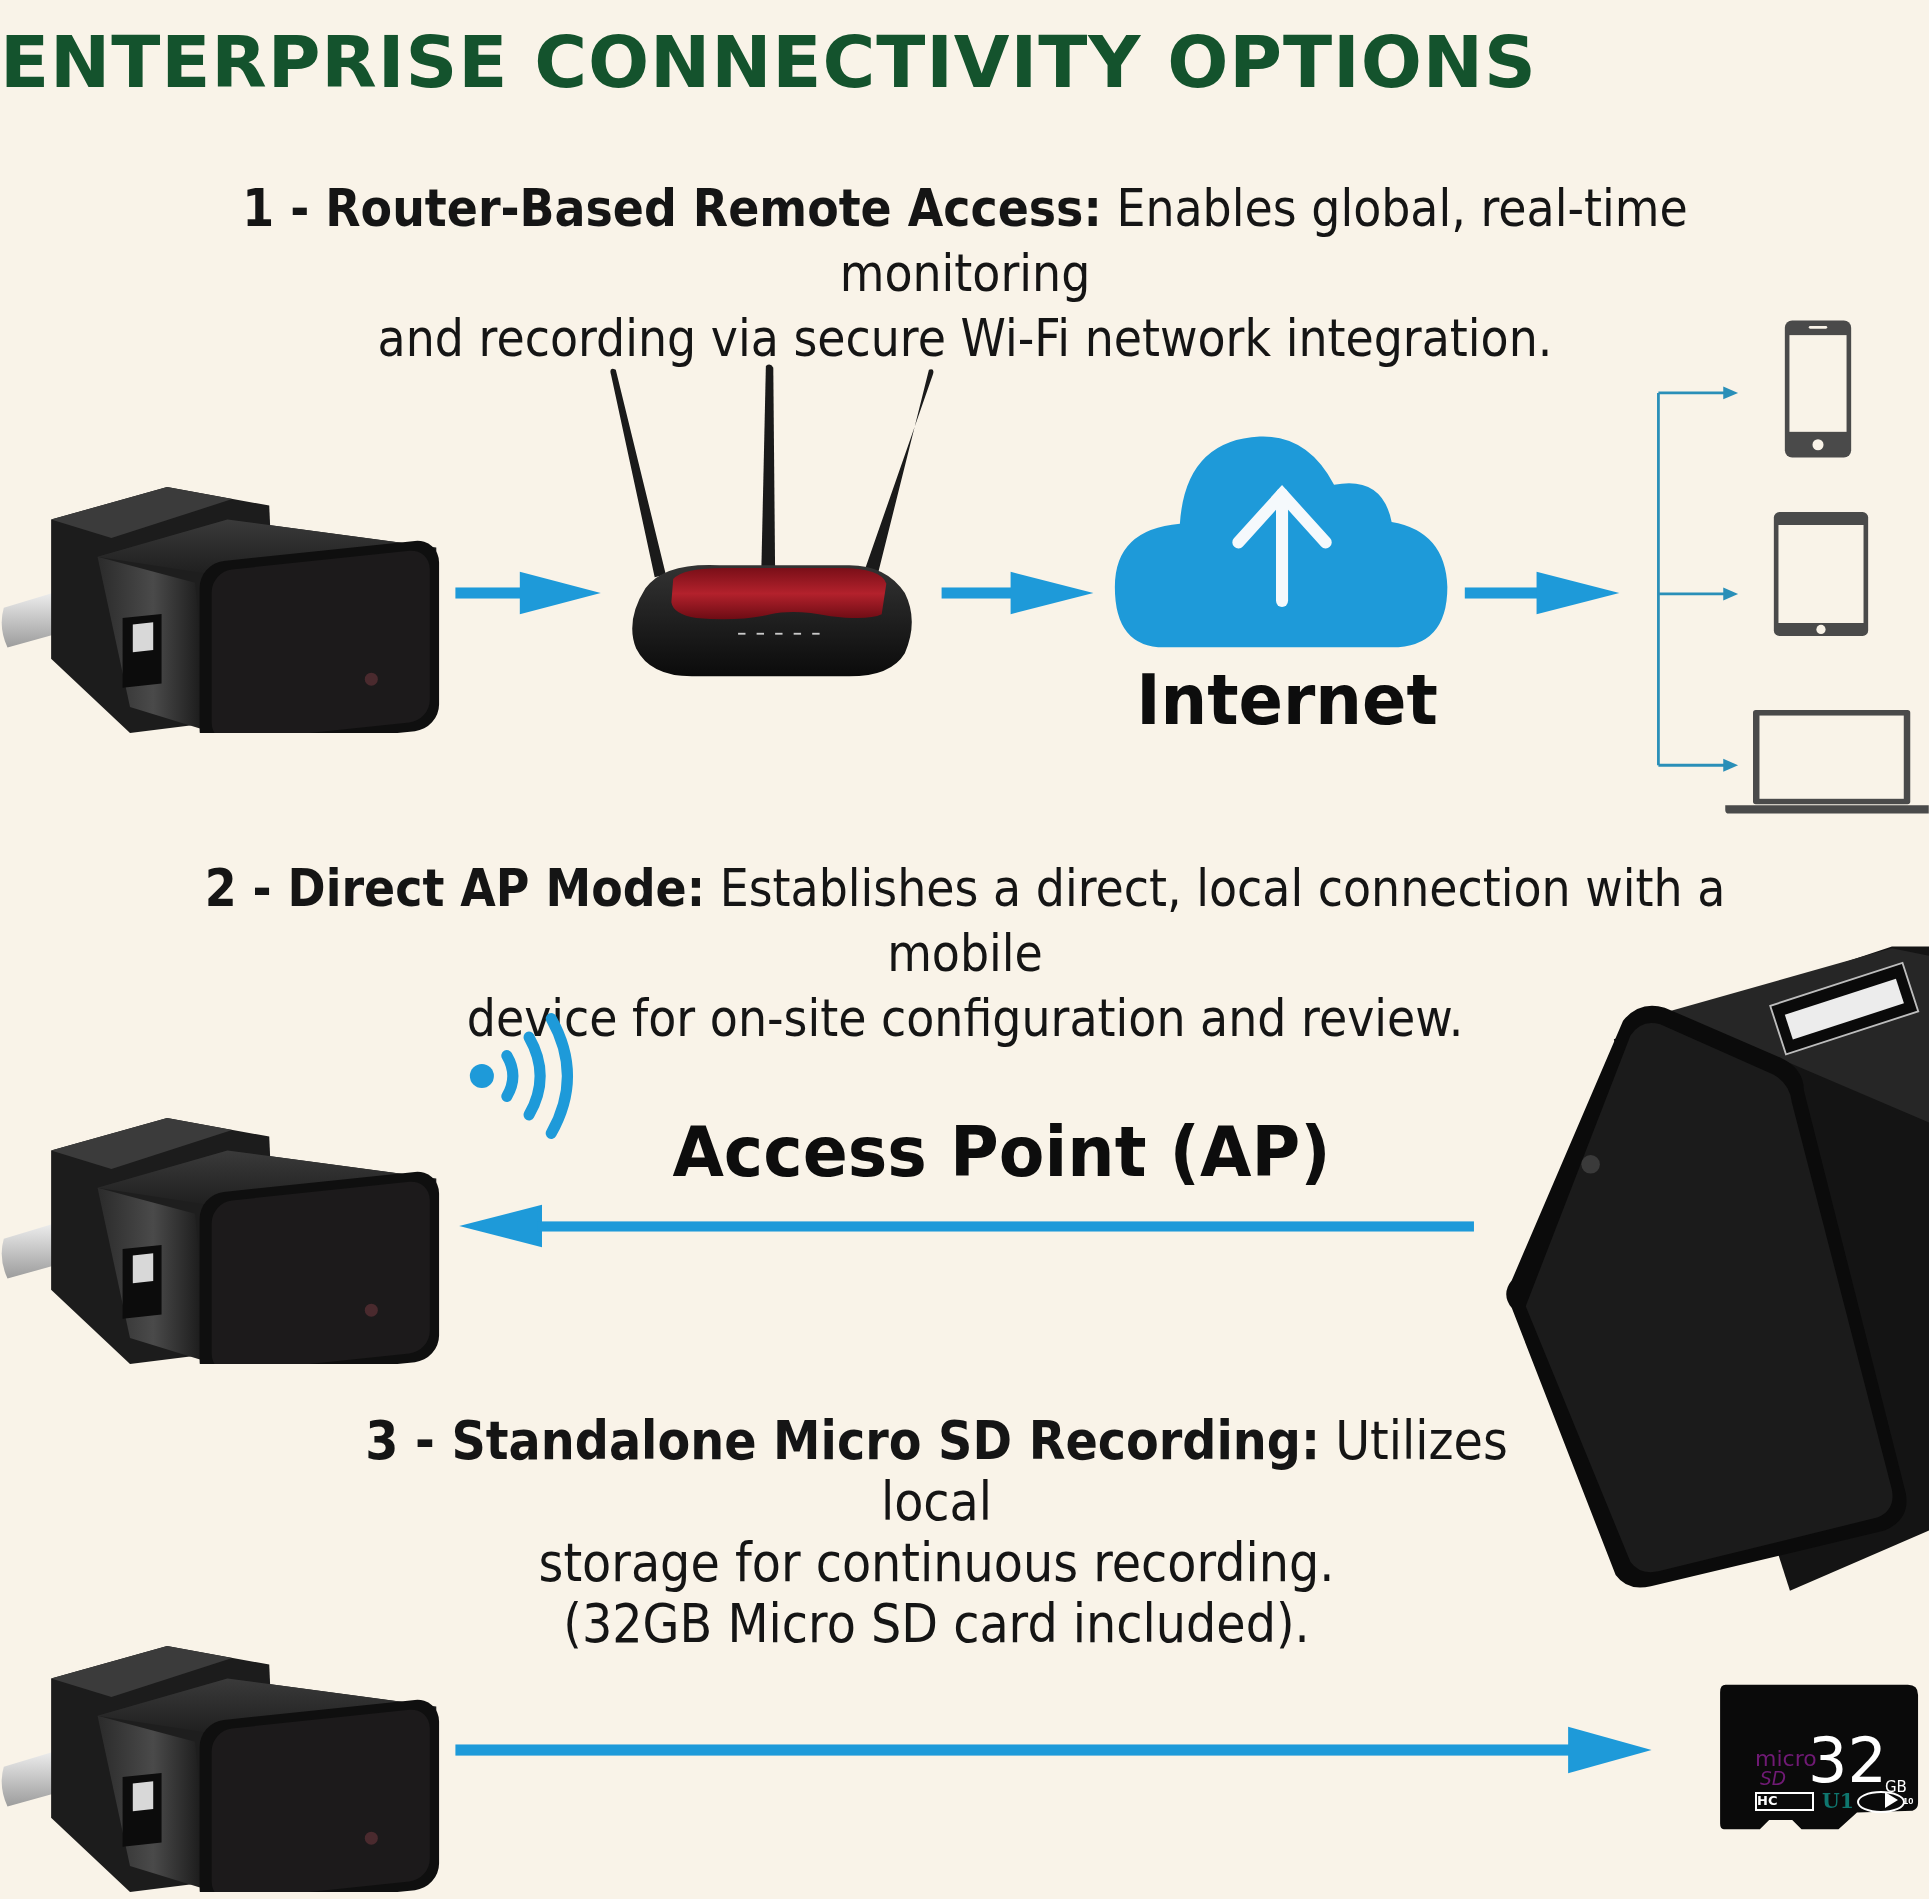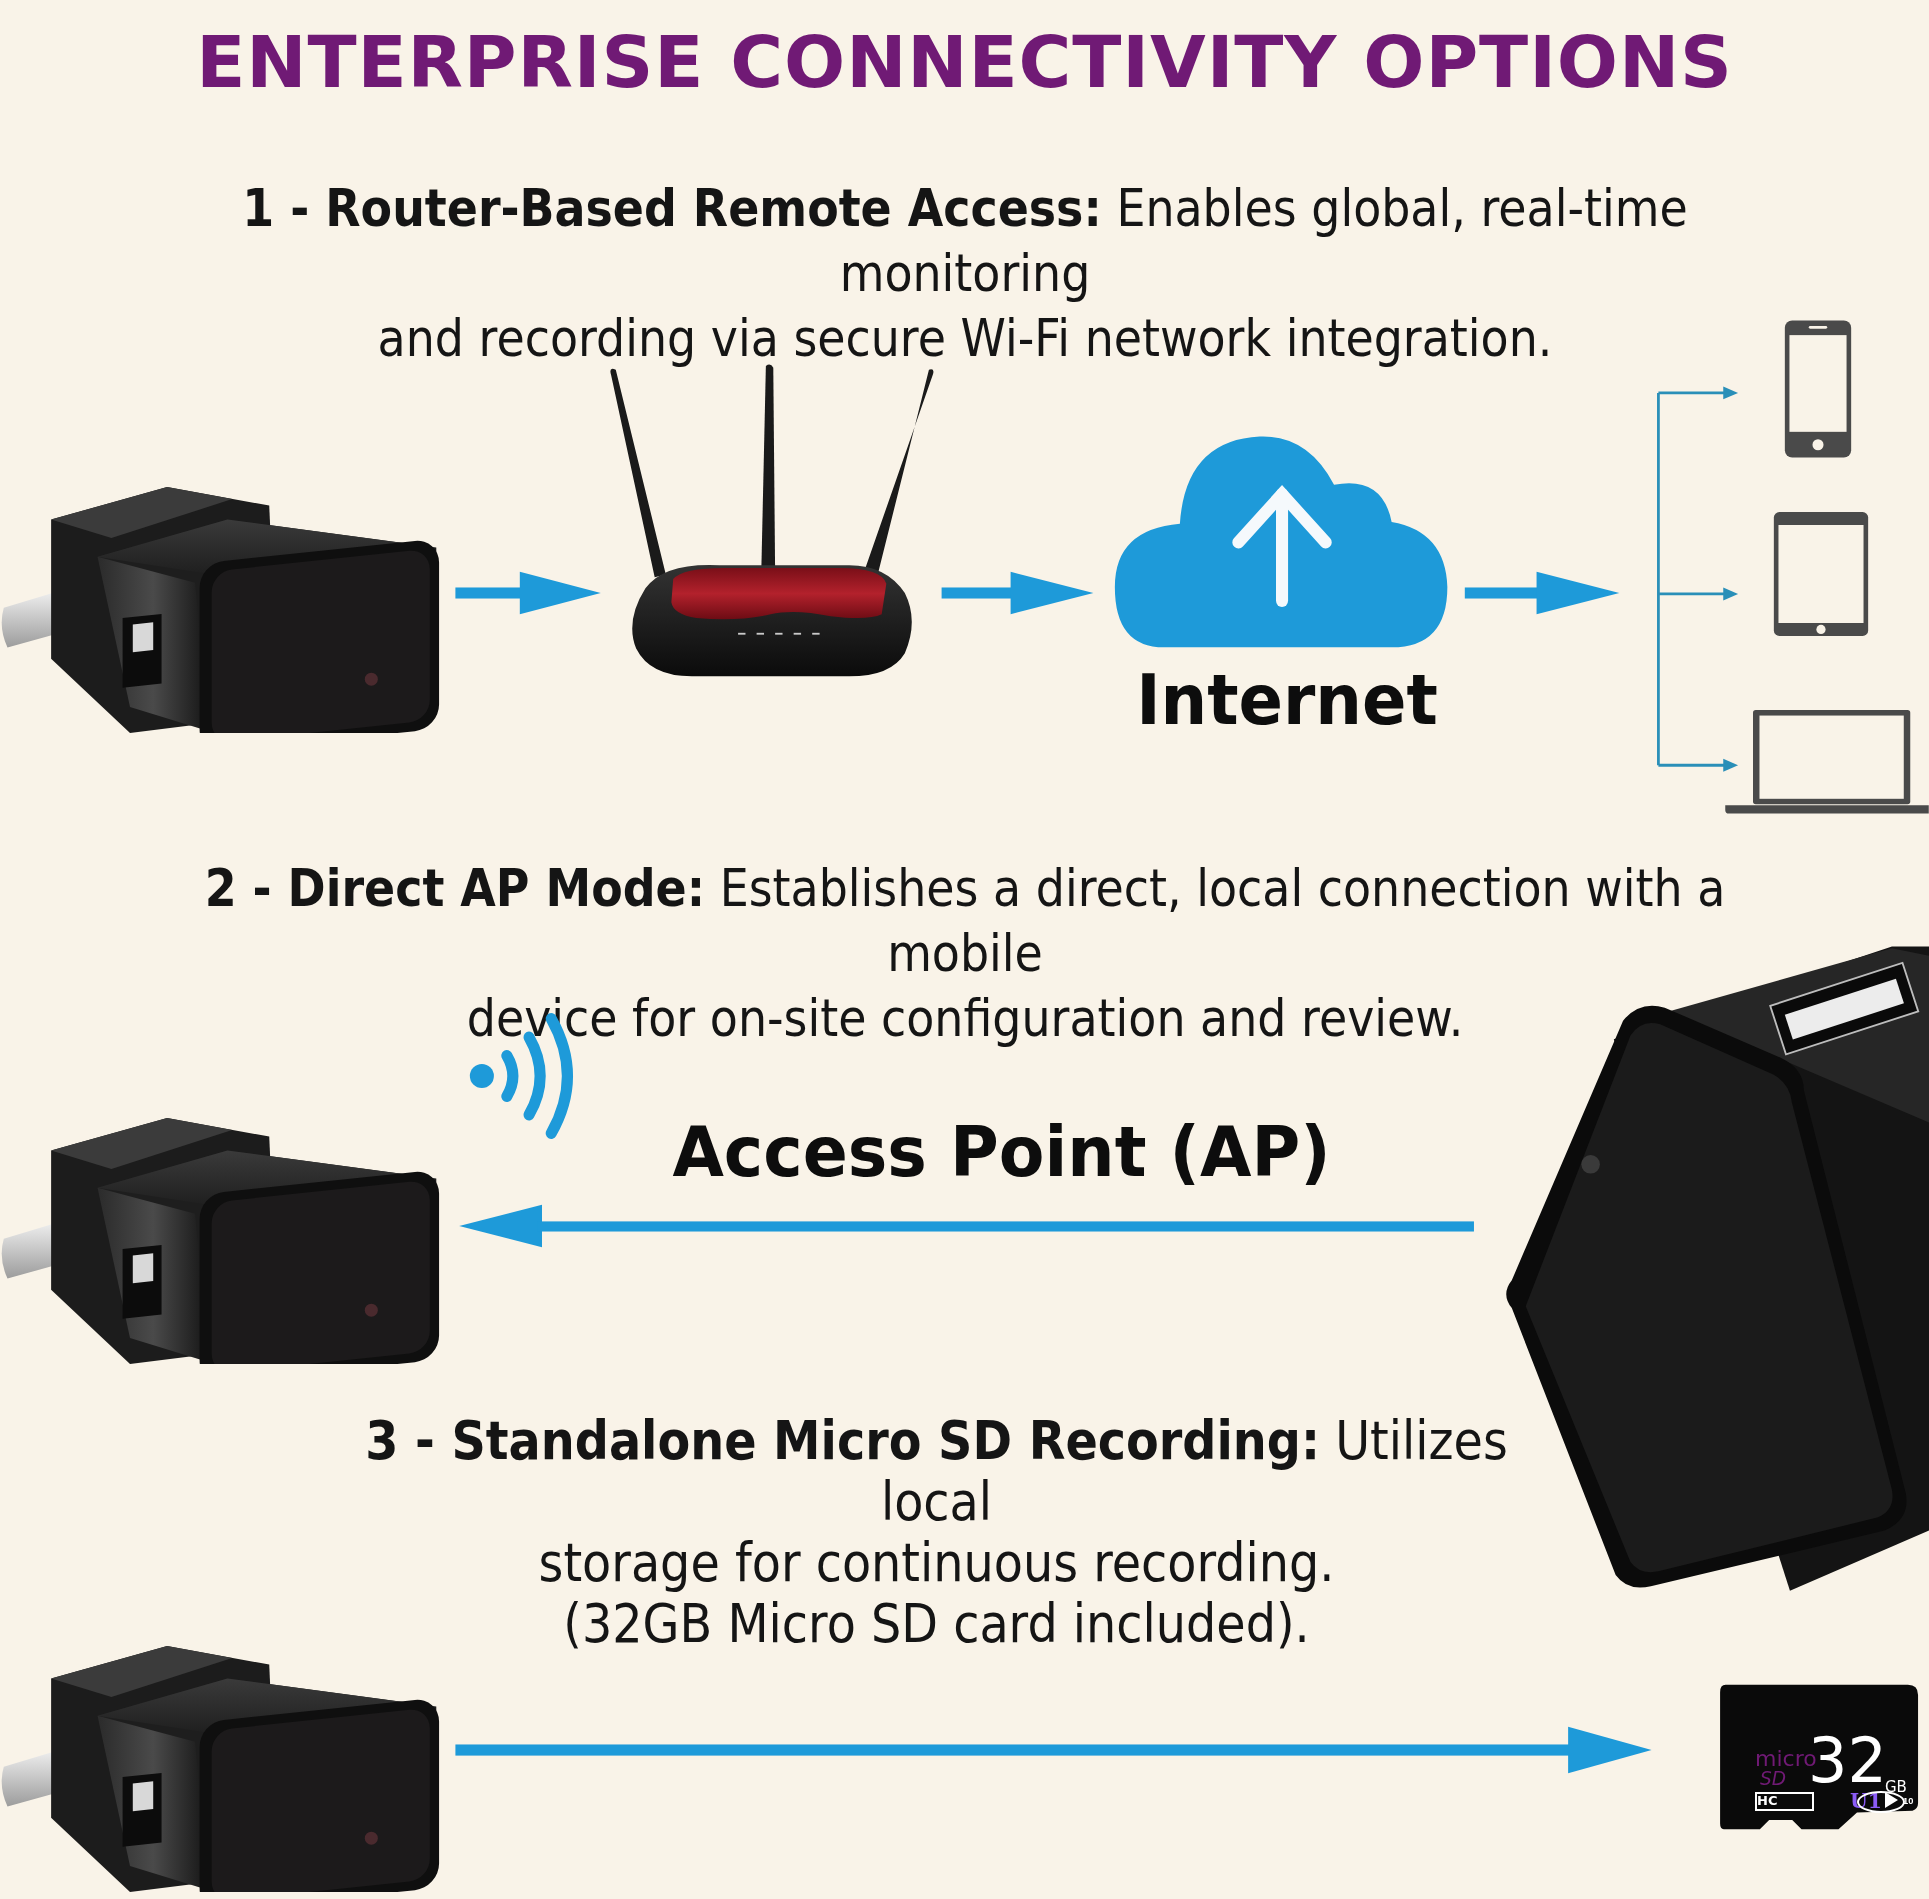--- a/index.html
+++ b/index.html
@@ -4,23 +4,23 @@
   <style>
     html, body { margin: 0; padding: 0; }
     body {
       width: 1929px; height: 1900px; position: relative; overflow: hidden;
       background: #f9f3e8;
       font-family: "Liberation Sans", "DejaVu Sans", sans-serif;
       color: #111;
     }
     .abs { position: absolute; }
     .title {
-      left: 0; width: 1929px; top: 20.4px; text-align: center;
+      left: 0; width: 1929px; top: 20.4px; 
       font-family: "DejaVu Sans", sans-serif; font-weight: bold;
-      font-size: 72px; letter-spacing: 0.9px; color: #701a75;
+      font-size: 72px; letter-spacing: 0.9px; color: #14532d;
     }
     .desc {
       text-align: center; font-size: 51px; line-height: 65px; color: #151515;
       font-family: "DejaVu Sans", sans-serif;
       transform: scaleX(0.9); transform-origin: center top;
     }
     .desc b { font-weight: bold; }
     .sec1 { left: 93px; width: 1744px; top: 176px; }
     .sec2 { left: 93px; width: 1744px; top: 856px; }
     .sec3 { left: 278px; width: 1317px; top: 1410px; line-height: 61px; font-size: 53px; }
@@ -224,17 +224,17 @@
   <svg style="left:0;top:0" width="204" height="148" viewBox="0 0 220 160">
     <path d="M8 2 L205 2 Q216 2 216 13 L216 130 Q216 136 210 138 L150 140 L130 158 L90 158 L80 148 L55 148 L45 158 L6 158 Q2 158 2 152 L2 10 Q2 2 8 2Z" fill="#0a0a0a"></path>
   </svg>
   <div class="abs" style="left:37px;top:67px;color:#701a75;font-family:'DejaVu Sans',sans-serif;font-weight:normal;font-size:22px;line-height:18.6px;">
     <span>micro</span><br>
     <span style="font-style:italic;font-size:18.6px;margin-left:5px;">SD</span>
   </div>
   <div class="abs" style="left:90px;top:54px;color:#fff;font-family:'DejaVu Sans',sans-serif;font-size:62px;line-height:48px;">32</div>
   <div class="abs" style="left:167px;top:79px;color:#fff;font-family:'DejaVu Sans',sans-serif;font-size:15px;margin-top:16px;">GB</div>
   <div class="abs" style="left:37px;top:109px;width:59px;height:18.6px;border:2.8px solid #fff;box-sizing:border-box;color:#fff;font-family:'DejaVu Sans',sans-serif;font-weight:bold;font-size:13px;line-height:13px;text-align:left;">HC</div>
-  <div class="abs" style="left:104px;top:106px;color:#8b5cf6;font-family:'DejaVu Serif',serif;font-weight:bold;font-size:20.4px;margin-left:28px;">U1</div>
+  <div class="abs" style="left:104px;top:106px;color:#0f766e;font-family:'DejaVu Serif',serif;font-weight:bold;font-size:20.4px;">U1</div>
   <div class="abs" style="left:139px;top:108px;width:22px;height:22px;border:2.8px solid #fff;border-radius:50%;box-sizing:border-box;color:#fff;font-family:Liberation Sans, sans-serif;font-weight:bold;font-size:9.3px;line-height:16.7px;text-align:center;padding-left:44px;">10</div>
   <div class="abs" style="left:167px;top:109px;width:0;height:0;border-left:13px solid #fff;border-top:8.3px solid transparent;border-bottom:8.3px solid transparent;"></div>
 </div>
 
 
 </body></html>

